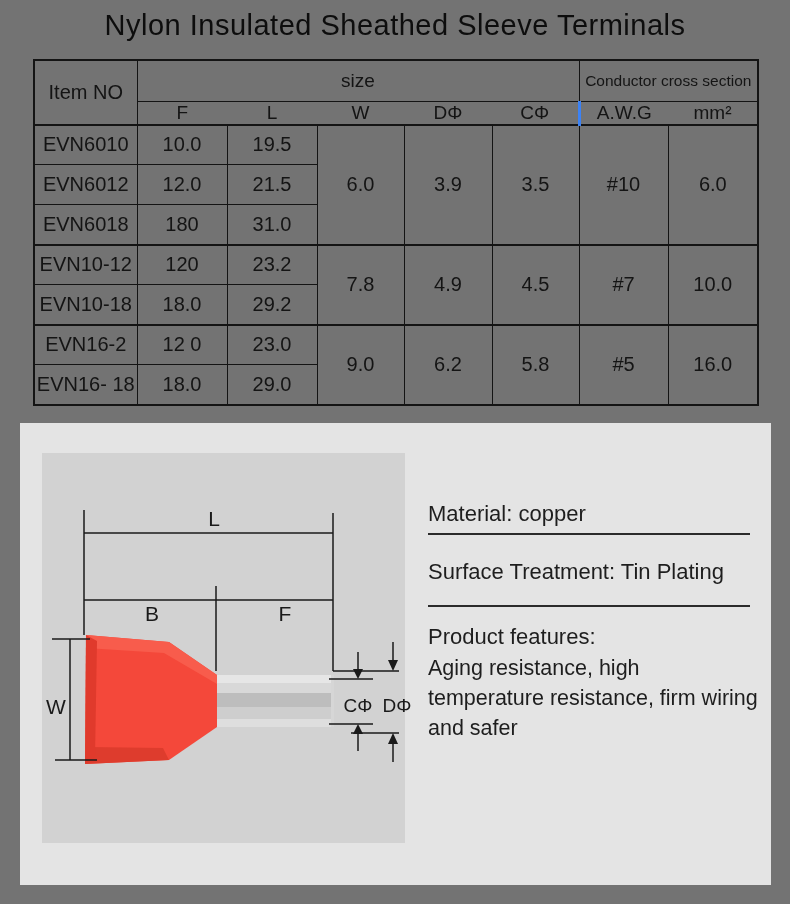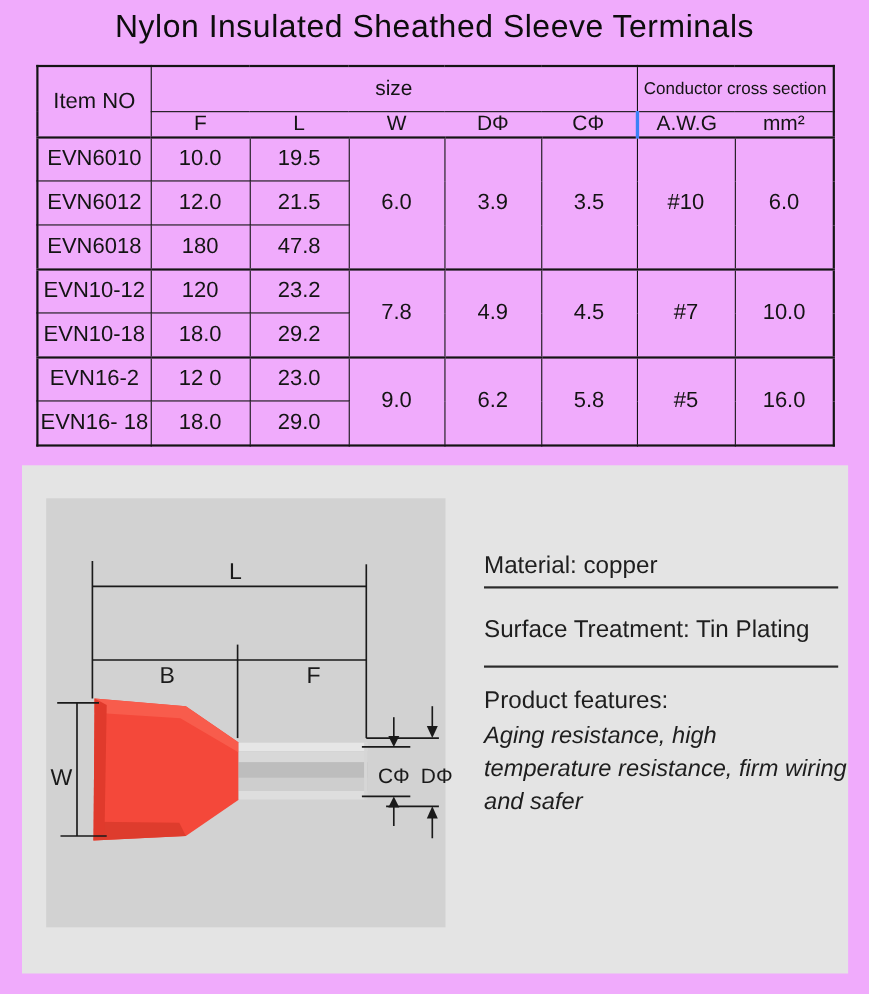--- a/index.html
+++ b/index.html
@@ -1,17 +1,17 @@
 <!DOCTYPE html>
 <html><head>
 <meta charset="utf-8">
 <style>
   html,body { margin:0; padding:0; background:#ffffff; }
   .page {
-    position:relative; width:790px; height:904px; background:#f0abfc;
+    position:relative; width:790px; height:904px; background:#737373;
     font-family:"Liberation Sans", sans-serif; color:#141414; overflow:hidden;
   }
   .title {
     position:absolute; top:9px; left:0; width:790px; text-align:center;
     font-size:29px; font-weight:400; color:#0d0d0d; margin:0; letter-spacing:0.5px;
   }
   
   table.spec {
     position:absolute; left:33px; top:59px; width:724px;
     border-collapse:collapse; table-layout:fixed;
@@ -29,29 +29,29 @@
   tr.h2 th { border-left:none; border-right:none; border-bottom:2px solid #141414; font-size:19px; }
   tr.h2 th.awg { border-left:3px solid #3b82f6; }
   tr.group-start td { border-top:2px solid #141414; }
   
   .panel { position:absolute; left:20px; top:423px; width:751px; height:462px; background:#e4e4e4; }
   .product-image { position:absolute; left:22px; top:30px; width:363px; height:390px; background:#d2d2d2; }
   .product-image svg { display:block; overflow:visible; }
   .dim-label { font-family:"Liberation Sans", sans-serif; font-size:21px; fill:#1a1a1a; }
   .dim-label-sm { font-family:"Liberation Sans", sans-serif; font-size:19px; fill:#1a1a1a; }
   
-  .specs { position:absolute; left:408px; top:78px; width:322px;margin-left:12px; }
+  .specs { position:absolute; left:408px; top:78px; width:322px; }
   .spec-item {
     font-size:22px; line-height:26px; color:#1e1e1e;
     padding-bottom:6px; border-bottom:2px solid #2b2b2b; margin-bottom:24px;
     white-space:nowrap;
   }
   .spec-item.wide-gap { padding-bottom:20px; margin-bottom:14px; }
   .features-title { font-size:22px; line-height:32px; color:#1e1e1e; }
-  .features-text { font-size:21.5px; line-height:30px; color:#1e1e1e; width:330px;font-style:italic; }
+  .features-text { font-size:21.5px; line-height:30px; color:#1e1e1e; width:330px; }
 </style>
 </head>
 <body>
 
 <div class="page">
 
   <h1 class="title">Nylon Insulated Sheathed Sleeve Terminals</h1>
 
   <table class="spec">
     <colgroup>
@@ -91,21 +91,21 @@
       <td rowspan="3">6.0</td>
     </tr>
     <tr class="dr">
       <td>EVN6012</td>
       <td>12.0</td>
       <td>21.5</td>
     </tr>
     <tr class="dr">
       <td>EVN6018</td>
       <td>180</td>
-      <td>47.8</td>
+      <td>31.0</td>
     </tr>
 
     <tr class="dr group-start">
       <td>EVN10-12</td>
       <td>120</td>
       <td>23.2</td>
       <td rowspan="2">7.8</td>
       <td rowspan="2">4.9</td>
       <td rowspan="2">4.5</td>
       <td rowspan="2">#7</td>

